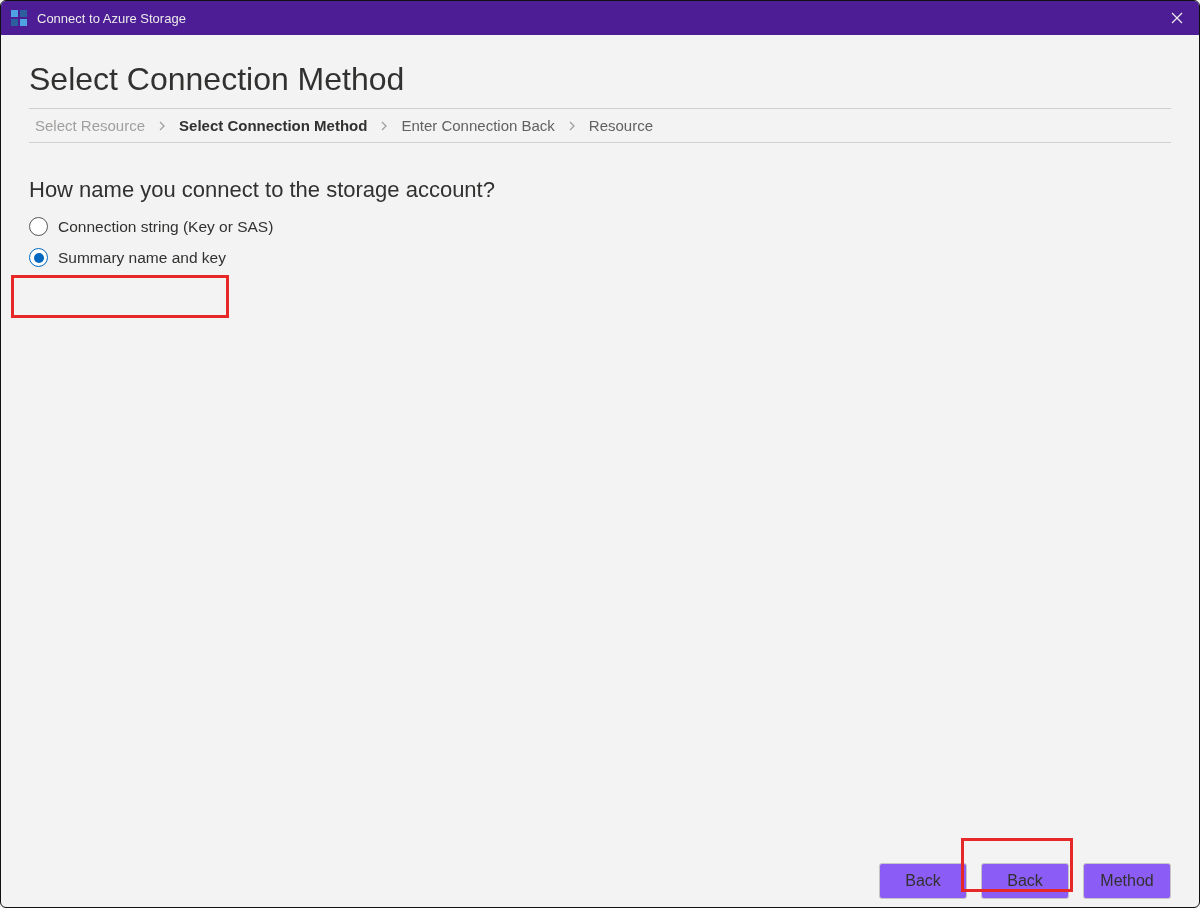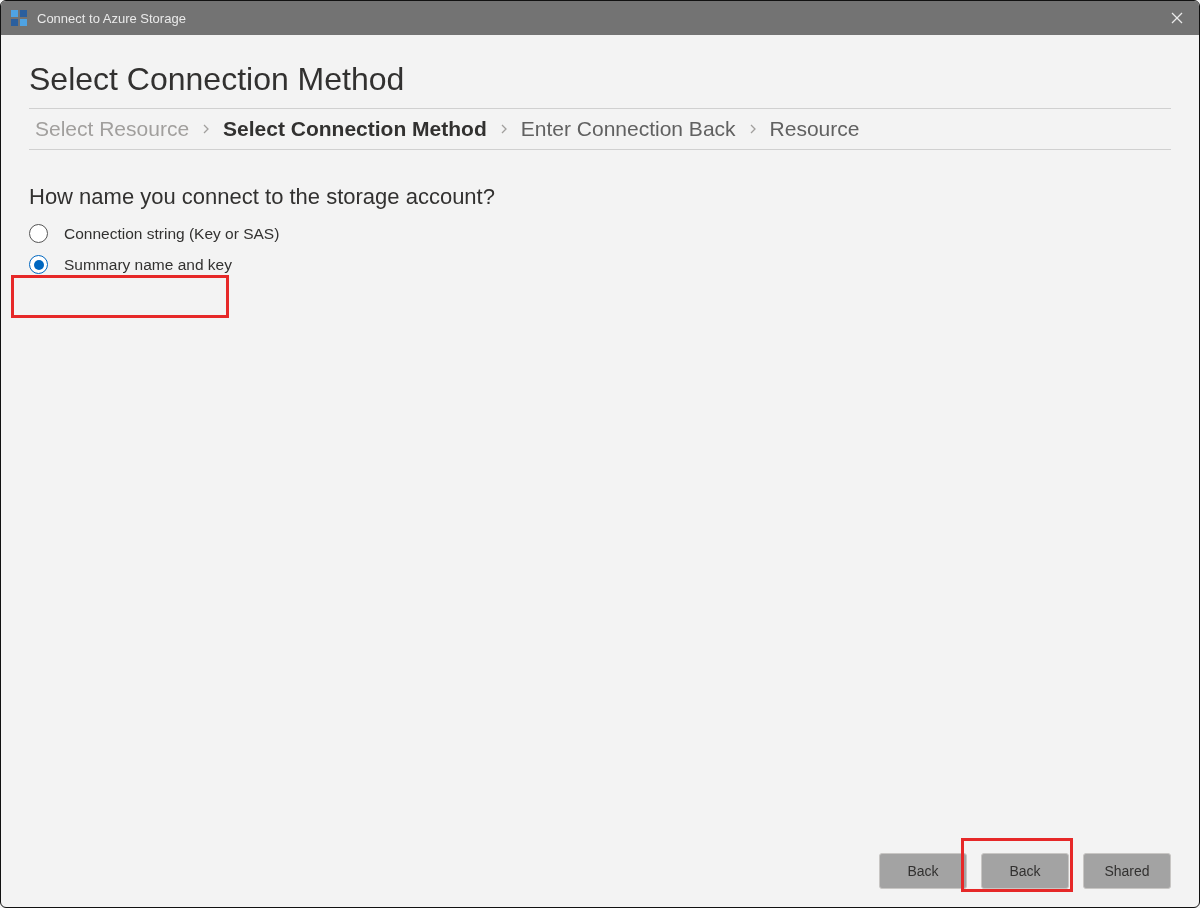--- a/index.html
+++ b/index.html
@@ -15,21 +15,21 @@
     width: 1200px; height: 908px;
     display: flex; flex-direction: column;
     border: 1px solid #111;
     border-radius: 6px;
     overflow: hidden;
     background: #f3f3f3;
   }
   
   .titlebar {
     height: 34px;
-    background: #737373;
+    background: #4c1d95;
     color: #eaeaea;
     display: flex;
     align-items: center;
     padding: 0 10px;
     font-size: 13px;
     gap: 10px;
     user-select: none;
   }
   .titlebar .app-icon {
     width: 16px; height: 16px;
@@ -40,36 +40,36 @@
   .titlebar .close {
     width: 24px; height: 24px;
     display: flex; align-items: center; justify-content: center;
     color: #eaeaea;
     cursor: pointer;
   }
   
   .content {
     flex: 1 1 auto;
     display: flex; flex-direction: column;
-    padding: 20px 28px 18px 28px;
+    padding: 20px 28px 8px 28px;
     position: relative;
   }
   .page-title {
     font-size: 32px;
     font-weight: 400;
     margin: 6px 0 10px 0;
     color: #323130;
   }
   .breadcrumb {
     display: flex;
     align-items: center;
     border-top: 1px solid #d0d0d0;
     border-bottom: 1px solid #d0d0d0;
     padding: 8px 0;
-    font-size: 21px;
+    font-size: 15px;
     color: #616161;
     gap: 4px;
   }
   .breadcrumb .bc-item {
     padding: 0 6px;
     white-space: nowrap;
   }
   .breadcrumb .bc-item.disabled { color: #a19f9d; }
   .breadcrumb .bc-item.current { font-weight: 600; color: #323130; }
   .breadcrumb .chev {
@@ -83,21 +83,21 @@
     margin: 34px 0 14px 0;
     color: #323130;
   }
   .radio-group {
     display: flex; flex-direction: column;
     gap: 12px;
     align-items: flex-start;
   }
   .radio-row {
     display: flex; align-items: flex-end;
-    gap: 16px;
+    gap: 10px;
     font-size: 15.5px;
     color: #323130;
     cursor: pointer;
     padding: 0 4px 0 0;
   }
   .radio {
     width: 19px; height: 19px;
     border: 1.5px solid #555;
     border-radius: 50%;
     display: flex; align-items: center; justify-content: center;
@@ -122,24 +122,24 @@
   .footer {
     margin-top: auto;
     display: flex;
     justify-content: flex-end;
     gap: 14px;
     padding-top: 8px;
   }
   .btn {
     min-width: 88px;
     height: 36px;
-    background: #a3a3a3;
+    background: #8b5cf6;
     border: 1px solid #c8c6c4;
     border-radius: 3px;
-    font-size: 14px;
+    font-size: 16px;
     color: #323130;
     display: flex; align-items: center; justify-content: center;
     cursor: pointer;
     user-select: none;
   }
 </style>
 </head>
 <body>
 
 <div class="window">
@@ -198,20 +198,20 @@
       </label>
       <label class="radio-row">
         <span class="radio selected"></span>
         <span>Summary name and key</span>
       </label>
     </div>
 
     <div class="footer">
       <div class="btn">Back</div>
       <div class="btn">Back</div>
-      <div class="btn">Shared</div>
+      <div class="btn">Method</div>
     </div>
 
   </div>
 </div>
 
 <div id="hl1" class="highlight-selected" style="left: 11px; top: 275px; width: 218px; height: 43px;"></div>
 <div id="hl2" class="highlight-selected" style="left: 961px; top: 838px; width: 112px; height: 54px;"></div>
 
 </body></html>

